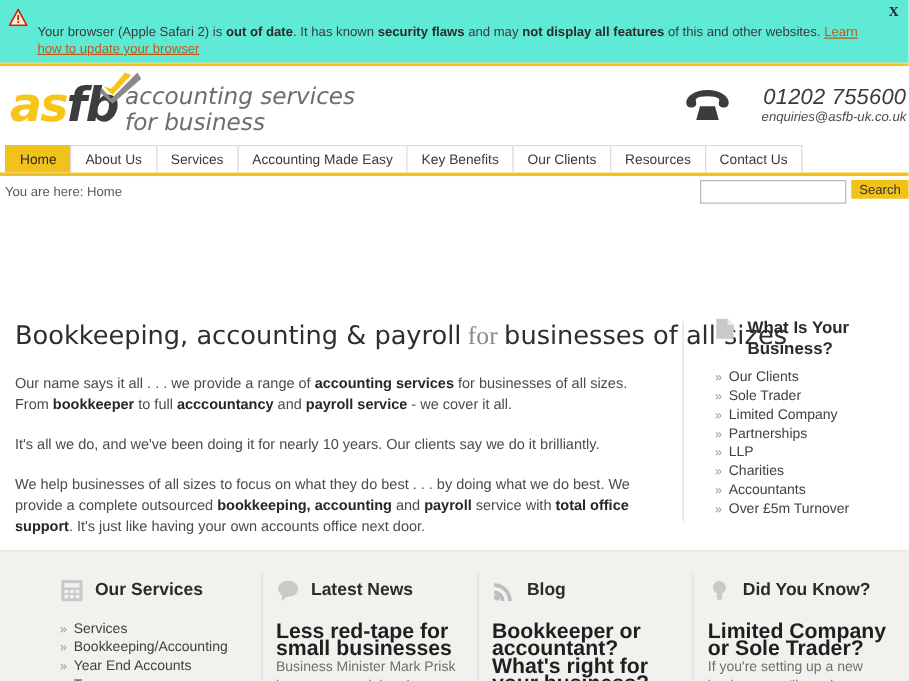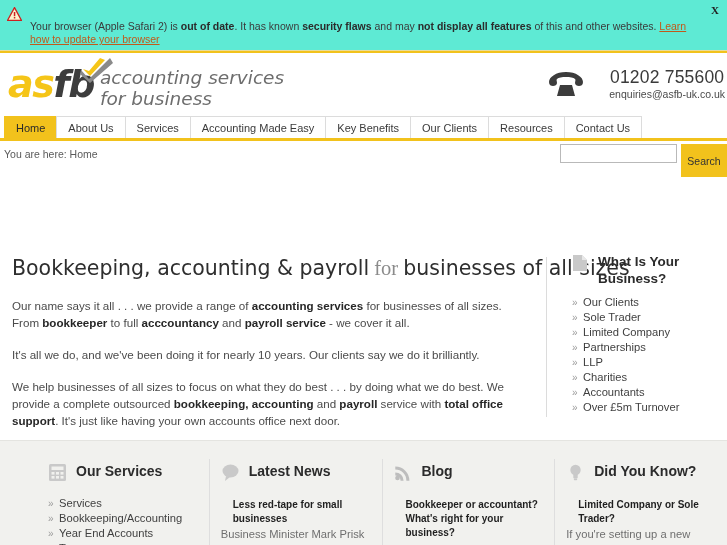--- a/index.html
+++ b/index.html
@@ -86,22 +86,23 @@
     font-family: "DejaVu Sans", sans-serif;
     font-style: italic;
     font-size: 18.5px;
     line-height: 21px;
     color: #6d6d6d;
     white-space: nowrap;
   }
   #contact-block {
     position: absolute;
     right: 2px; top: 14px;
-    text-align: center;
+    text-align: right;
     height: 40px;
+    font-style: italic;
   }
   #phone-icon {
     position: absolute;
     left: -62px; top: 4px;
     width: 38px; height: 26px;
   }
   #phone-number {
     font-size: 17.5px;
     color: #3a3a3a;
     line-height: 20px;
@@ -169,21 +170,21 @@
     height: 19px;
     border: 1px solid #b9b9b9;
     font-size: 11px;
     padding: 0 3px;
     vertical-align: top;
     color: #333;
     outline: none;
     font-family: "Liberation Sans", sans-serif;
   }
   #search-button {
-    height: 33px;
+    height: 15px;
     min-width: 46px;
     background: #f2c21c;
     border: none;
     font-size: 10.5px;
     color: #333;
     vertical-align: top;
     cursor: pointer;
     font-family: "Liberation Sans", sans-serif;
   }
 
@@ -300,25 +301,25 @@
     content: "";
     position: absolute;
     left: 0; top: -4px;
     width: 1px; height: 92px;
     background: #dedede;
   }
   .footer-col .panel-head { padding-left: 28px; min-height: 22px; }
   .footer-col .panel-title { font-size: 14px; }
   .footer-col .panel-icon { top: 0; width: 19px; height: 19px; }
   .feed-title {
-    font-size: 10px;
+    font-size: 17px;
     font-weight: bold;
     color: #1f1f1f;
     line-height: 14px;
-    margin: 13px 0 0 12px;
+    margin: 13px 0 0 0;
   }
   .feed-body {
     font-size: 11.2px;
     line-height: 14.5px;
     color: #6f6f6f;
     margin: 1px 0 0 0;
   }
   .footer-col .link-list { margin-top: 11px; }
 </style>
 </head>

